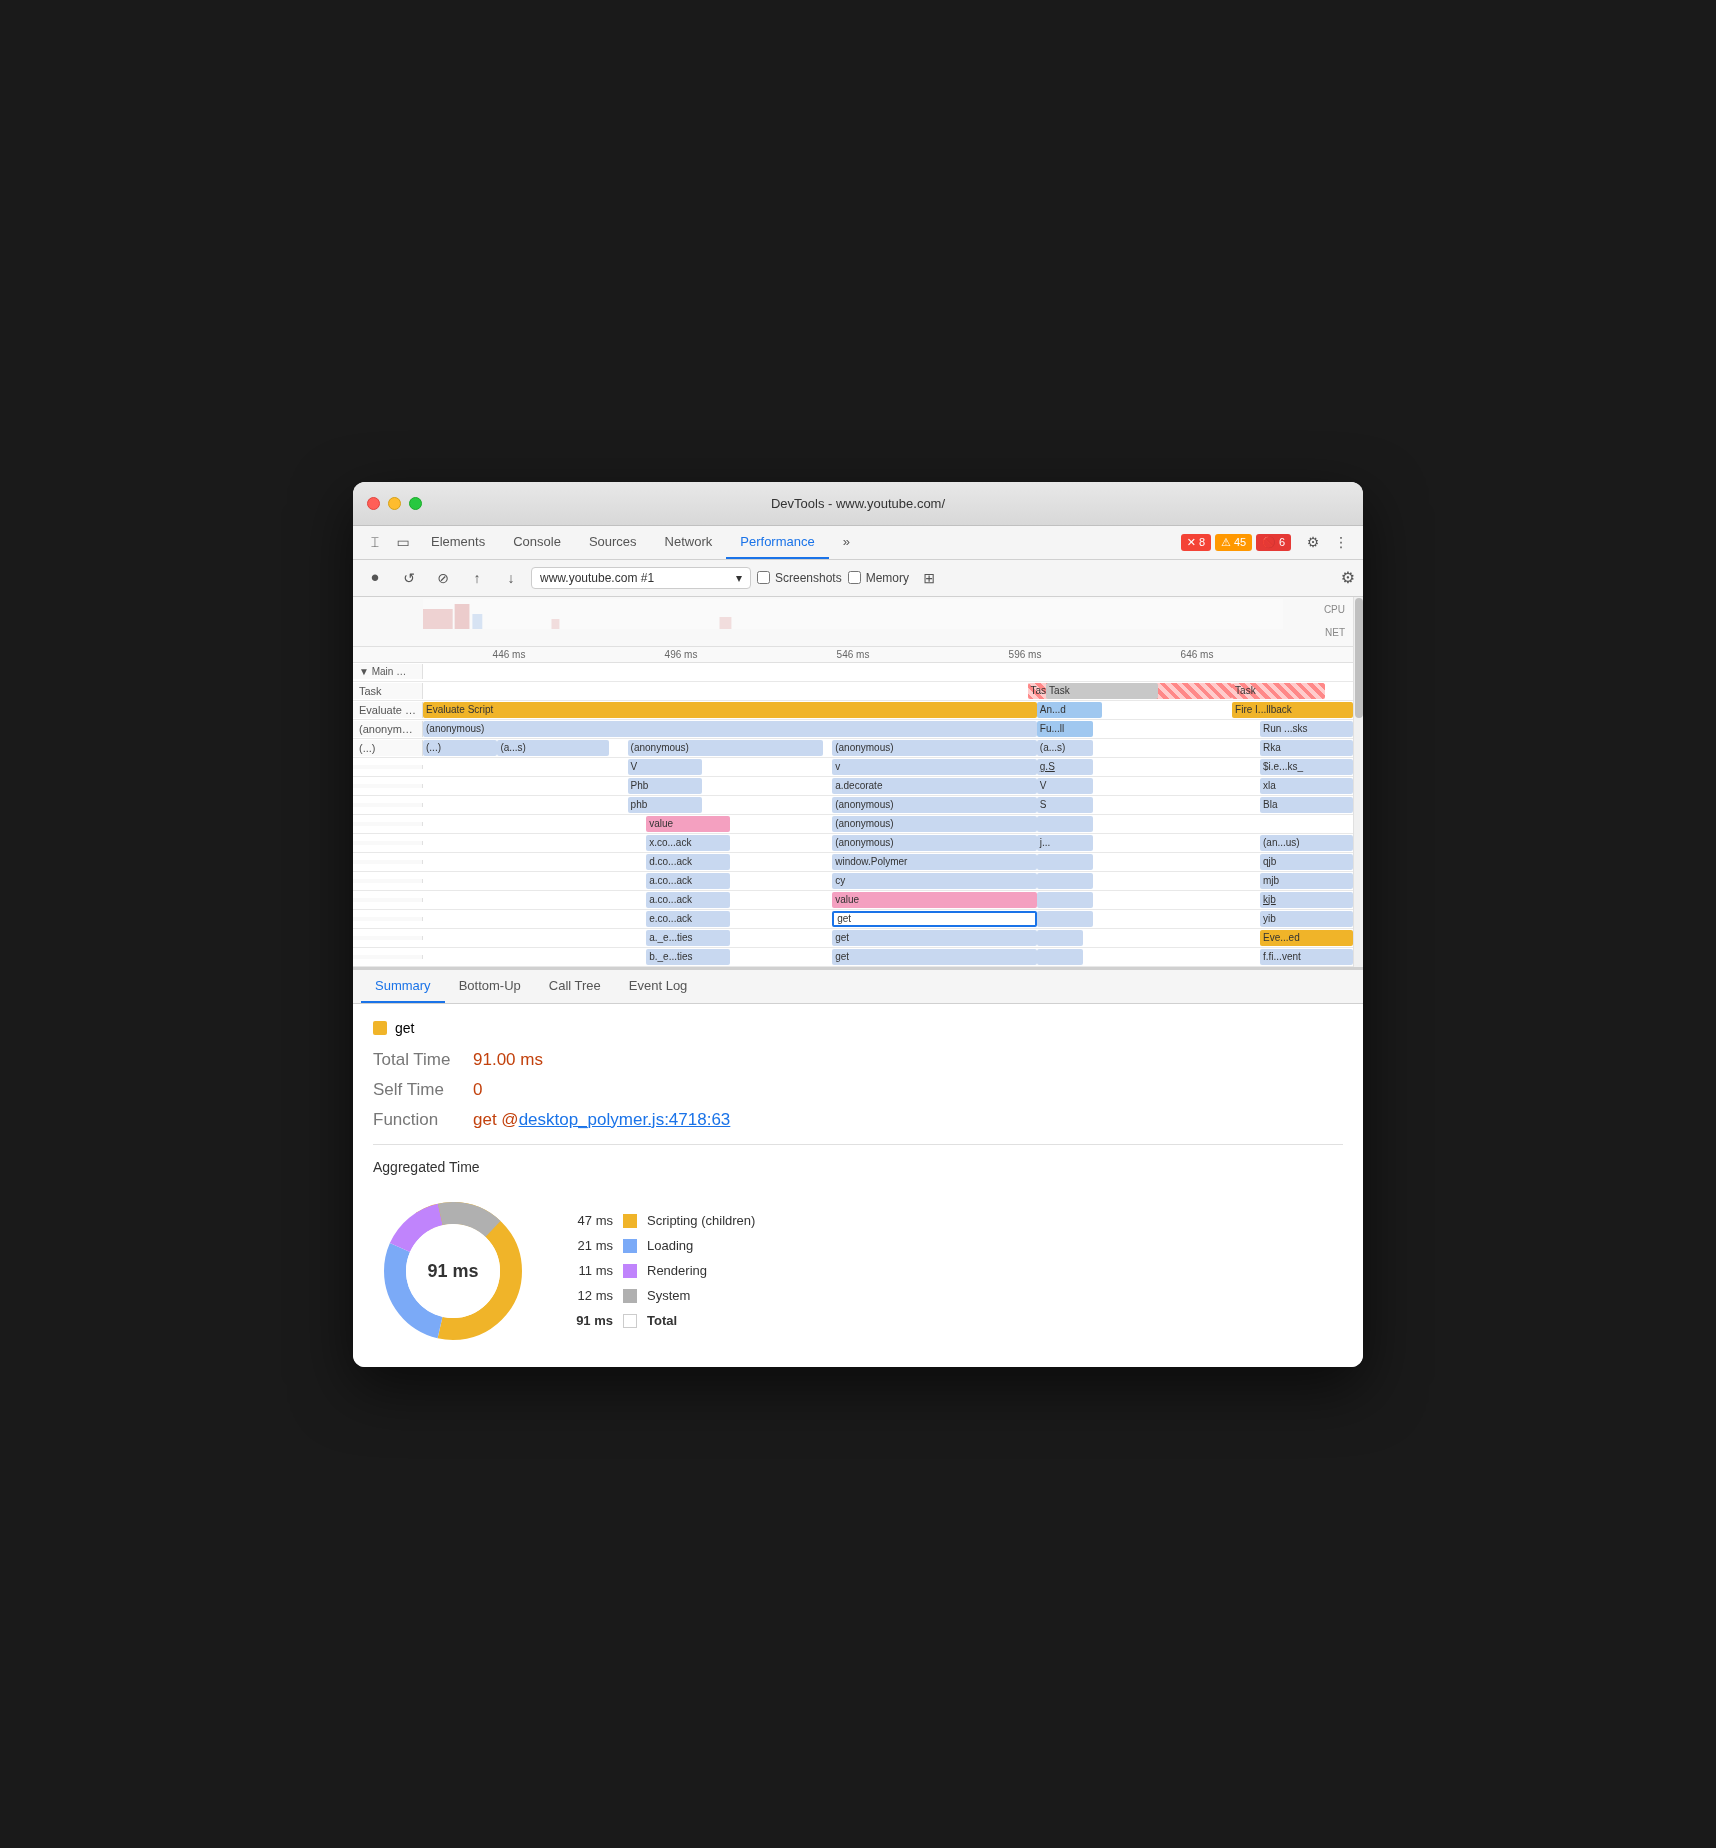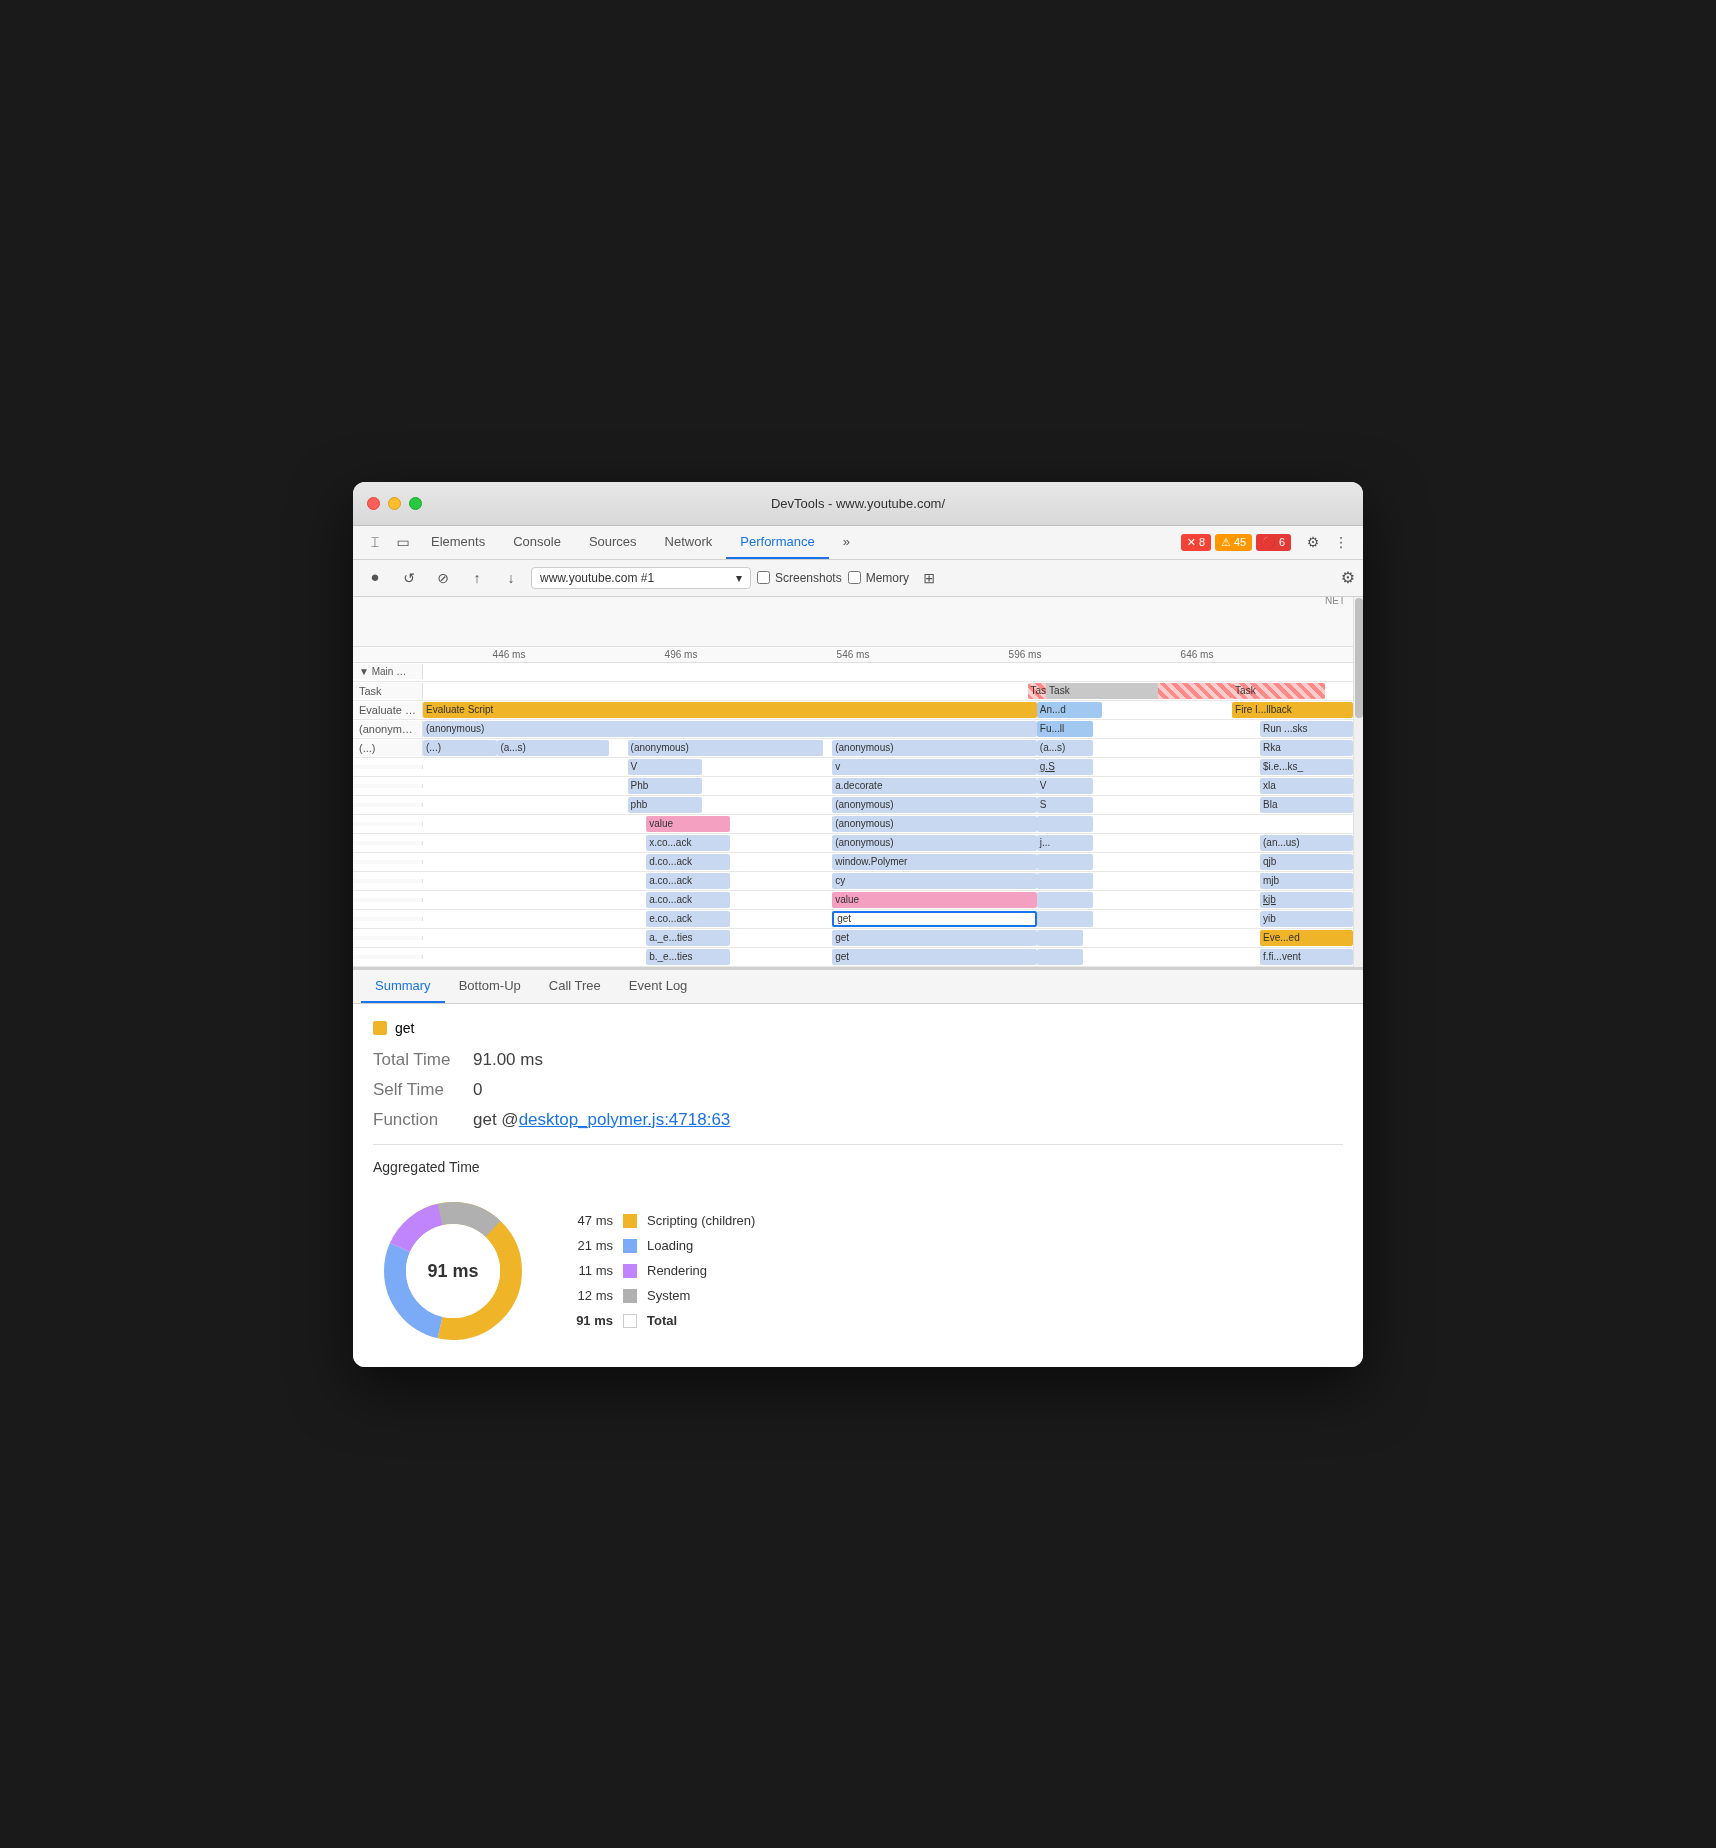--- a/index.html
+++ b/index.html
@@ -227,21 +227,21 @@
       display: flex;
       align-items: baseline;
       margin-bottom: 10px;
       font-size: 17px;
     }
     .info-label {
       color: #777;
       width: 100px;
       flex-shrink: 0;
     }
-    .info-value { color: #404040; }
+    .info-value { color: #c2410c; }
     .info-link { color: #1a73e8; text-decoration: underline; cursor: pointer; }
     .divider { border: none; border-top: 1px solid #e0e0e0; margin: 14px 0; }
     .agg-title {
       font-size: 14px;
       font-weight: 500;
       color: #333;
       margin-bottom: 16px;
     }
     .agg-content {
       display: flex;
@@ -360,20 +360,30 @@
     <div class="toolbar-icon">⊞</div>
     <div class="gear-icon">⚙</div>
   </div>
 
   <div class="timeline-container">
     <div style="display:flex;">
       <div style="flex:1;overflow:hidden;">
 
         <div class="mini-timeline">
 
+          <div style="height:30px;margin:2px 70px 0;position:relative;background:#fafafa;">
+            <svg width="100%" height="30" viewBox="0 0 870 30" preserveAspectRatio="none">
+              <rect x="0" y="10" width="30" height="20" fill="#e8c0c0" opacity="0.7"></rect>
+              <rect x="32" y="5" width="15" height="25" fill="#e8c0c0" opacity="0.8"></rect>
+              <rect x="50" y="15" width="10" height="15" fill="#c8d8f0" opacity="0.7"></rect>
+              <rect x="130" y="20" width="8" height="10" fill="#e8c0c0" opacity="0.5"></rect>
+              <rect x="300" y="18" width="12" height="12" fill="#e8c0c0" opacity="0.5"></rect>
+            </svg>
+            <span style="position:absolute;right:-62px;top:5px;font-size:10px;color:#888;">CPU</span>
+          </div>
           <div style="height:6px;margin:0 70px;position:relative;">
             <span style="position:absolute;right:-62px;top:-2px;font-size:10px;color:#888;">NET</span>
           </div>
         </div>
 
         <div style="display:flex;justify-content:space-around;padding:2px 70px;background:#f9f9f9;border-bottom:1px solid #e0e0e0;">
           <span style="font-size:10px;color:#666;">446 ms</span>
           <span style="font-size:10px;color:#666;">496 ms</span>
           <span style="font-size:10px;color:#666;">546 ms</span>
           <span style="font-size:10px;color:#666;">596 ms</span>

